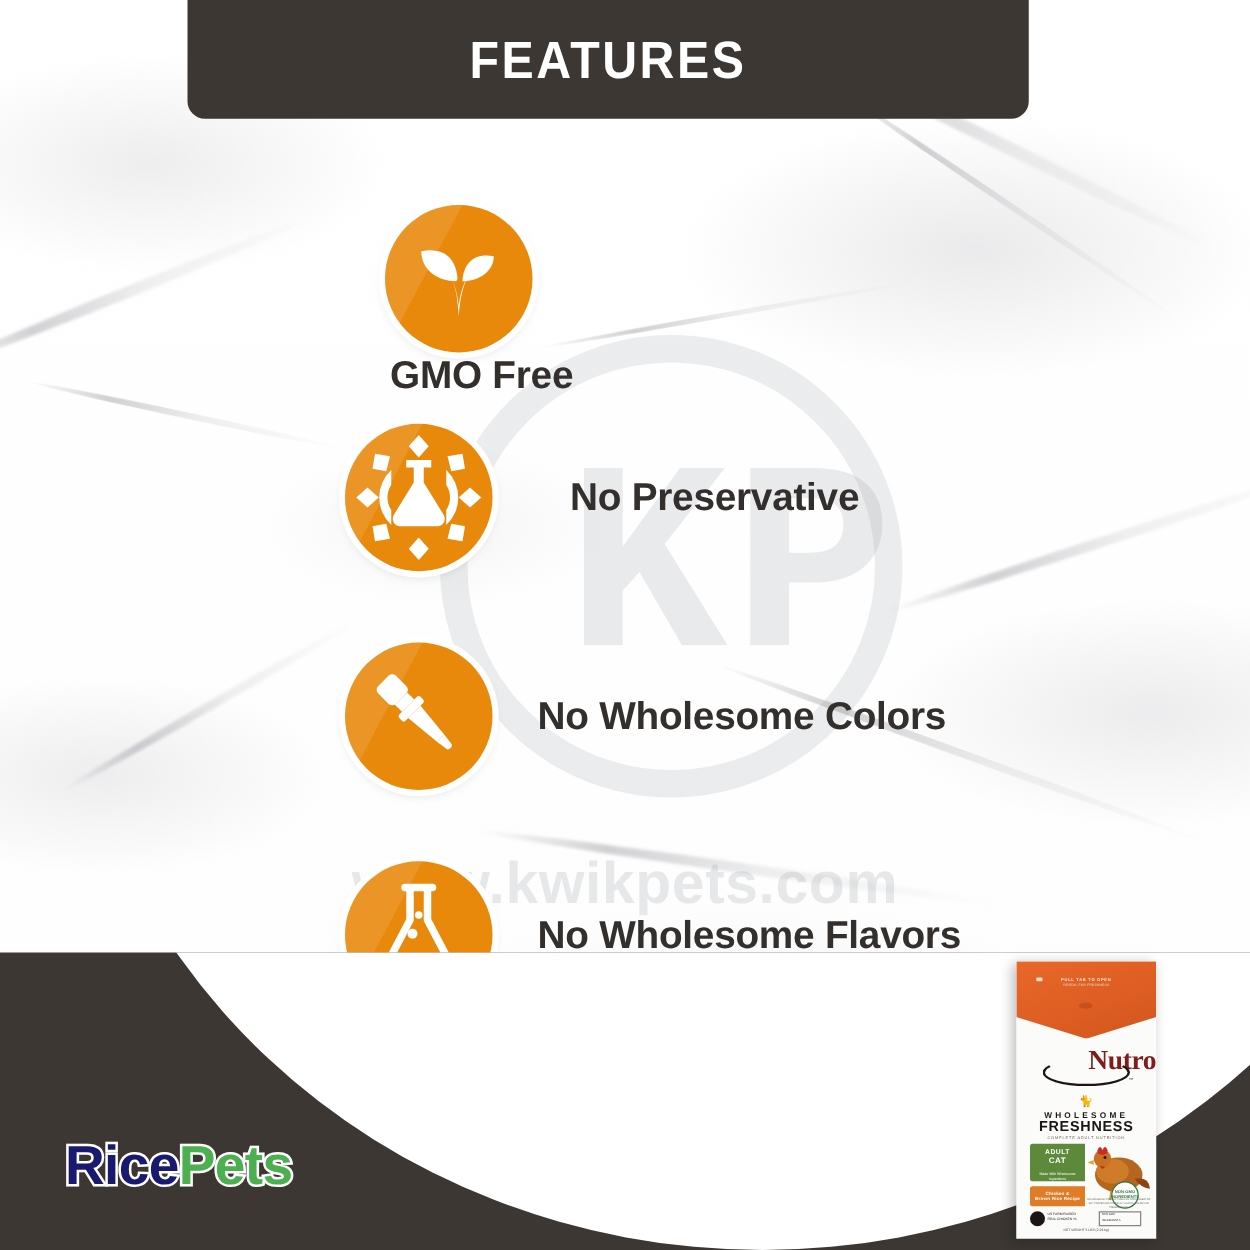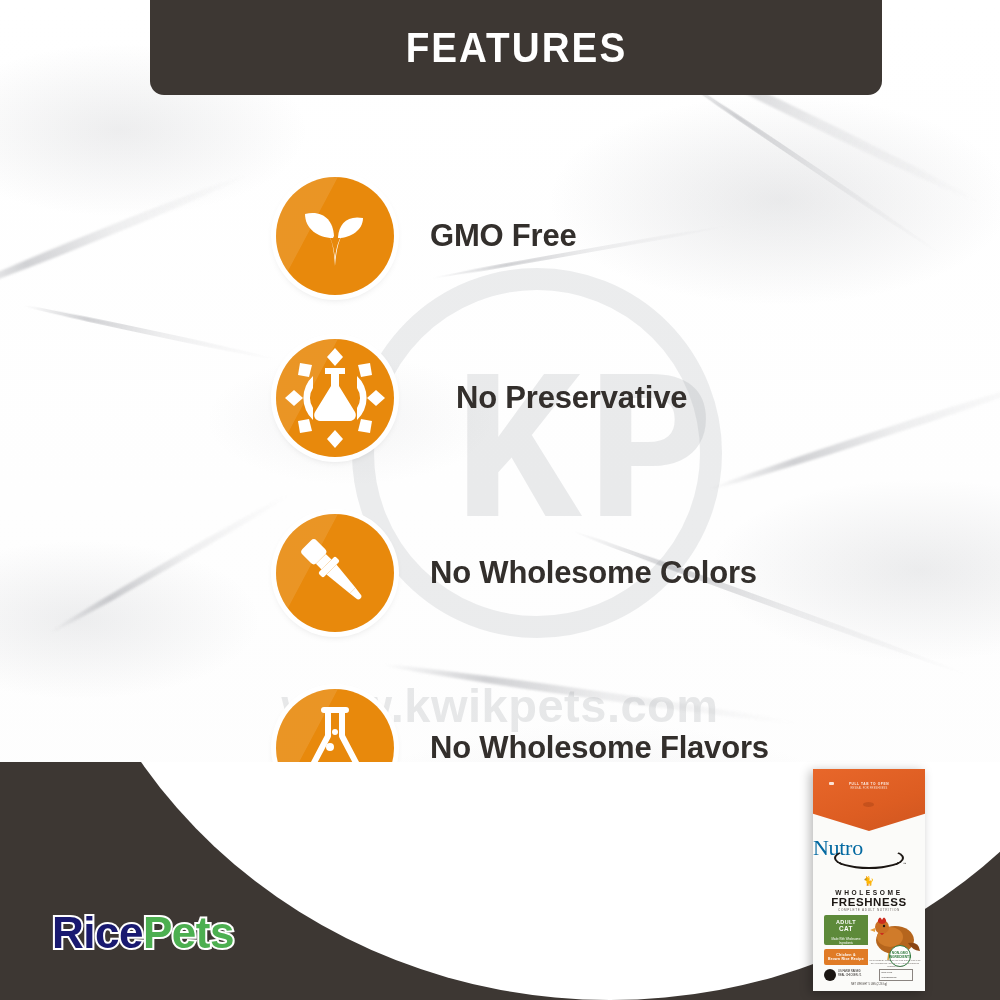--- a/index.html
+++ b/index.html
@@ -34,21 +34,21 @@
     position:absolute;
     background:linear-gradient(90deg, rgba(120,122,130,0) 0%, rgba(120,122,130,.34) 25%, rgba(120,122,130,.12) 55%, rgba(120,122,130,0) 100%);
     filter:blur(1.1px);
     border-radius:50%;
   }
   .vein.thin { filter:blur(.6px); }
 
   
   .header {
     position:absolute; top:0; left:150px;
-    width:732px; height:95px;
+    width:673px; height:95px;
     background:#3d3733;
     border-bottom-left-radius:14px;
     border-bottom-right-radius:14px;
     display:flex; align-items:center; justify-content:center;
   }
   .header-title {
     color:#ffffff;
     font-size:42px;
     font-weight:bold;
     letter-spacing:2.2px;
@@ -190,22 +190,22 @@
     position:absolute; top:12.5px; left:16px;
     width:5px; height:3px; background:#fbe3d6; border-radius:1px;
   }
   .bag-hole {
     position:absolute; top:33px; left:50px;
     width:11px; height:5px; border-radius:50%;
     background:rgba(150,55,15,.32);
   }
   .bag-brand {
     position:absolute; top:66px; left:0; width:112px;
-    text-align:left;
-    font-size:22px; font-weight:normal; color:#0369a1;
+    text-align:right;
+    font-size:22px; font-weight:bold; color:#7f1d1d;
     font-family:"Liberation Serif", serif;
     letter-spacing:-.3px;
   }
   .bag-swoosh2 {
     position:absolute; top:78px; left:21px;
     width:70px; height:22px;
     border:2.2px solid #1b1613;
     border-top-color:transparent;
     border-radius:50%;
   }
@@ -318,21 +318,21 @@
   <div class="header">
     <div class="header-title">FEATURES</div>
   </div>
 
   <div class="wm-circle"></div>
   <div class="wm-kp">KP</div>
   <div class="wm-url">www.kwikpets.com</div>
 
   <div class="features">
 
-    <div class="feature-row" style="top:177px;">
+    <div class="feature-row" style="top:164px;flex-direction:column;">
       <div class="icon-badge">
         <svg width="84" height="84" viewBox="0 0 84 84" aria-hidden="true">
           <g fill="#ffffff">
             <path d="M42 72 C41 58 40 48 35 40 C39 46 41 55 42 64 C43 55 45 47 49 41 C45 49 43 58 42 72 Z"></path>
             <path d="M40 44 C24 44 12 34 12 20 C30 16 40 26 41 42 Z"></path>
             <path d="M45 44 C58 44 70 36 70 24 C54 21 46 30 45 43 Z"></path>
           </g>
         </svg>
       </div>
       <div class="feature-label">GMO Free</div>

